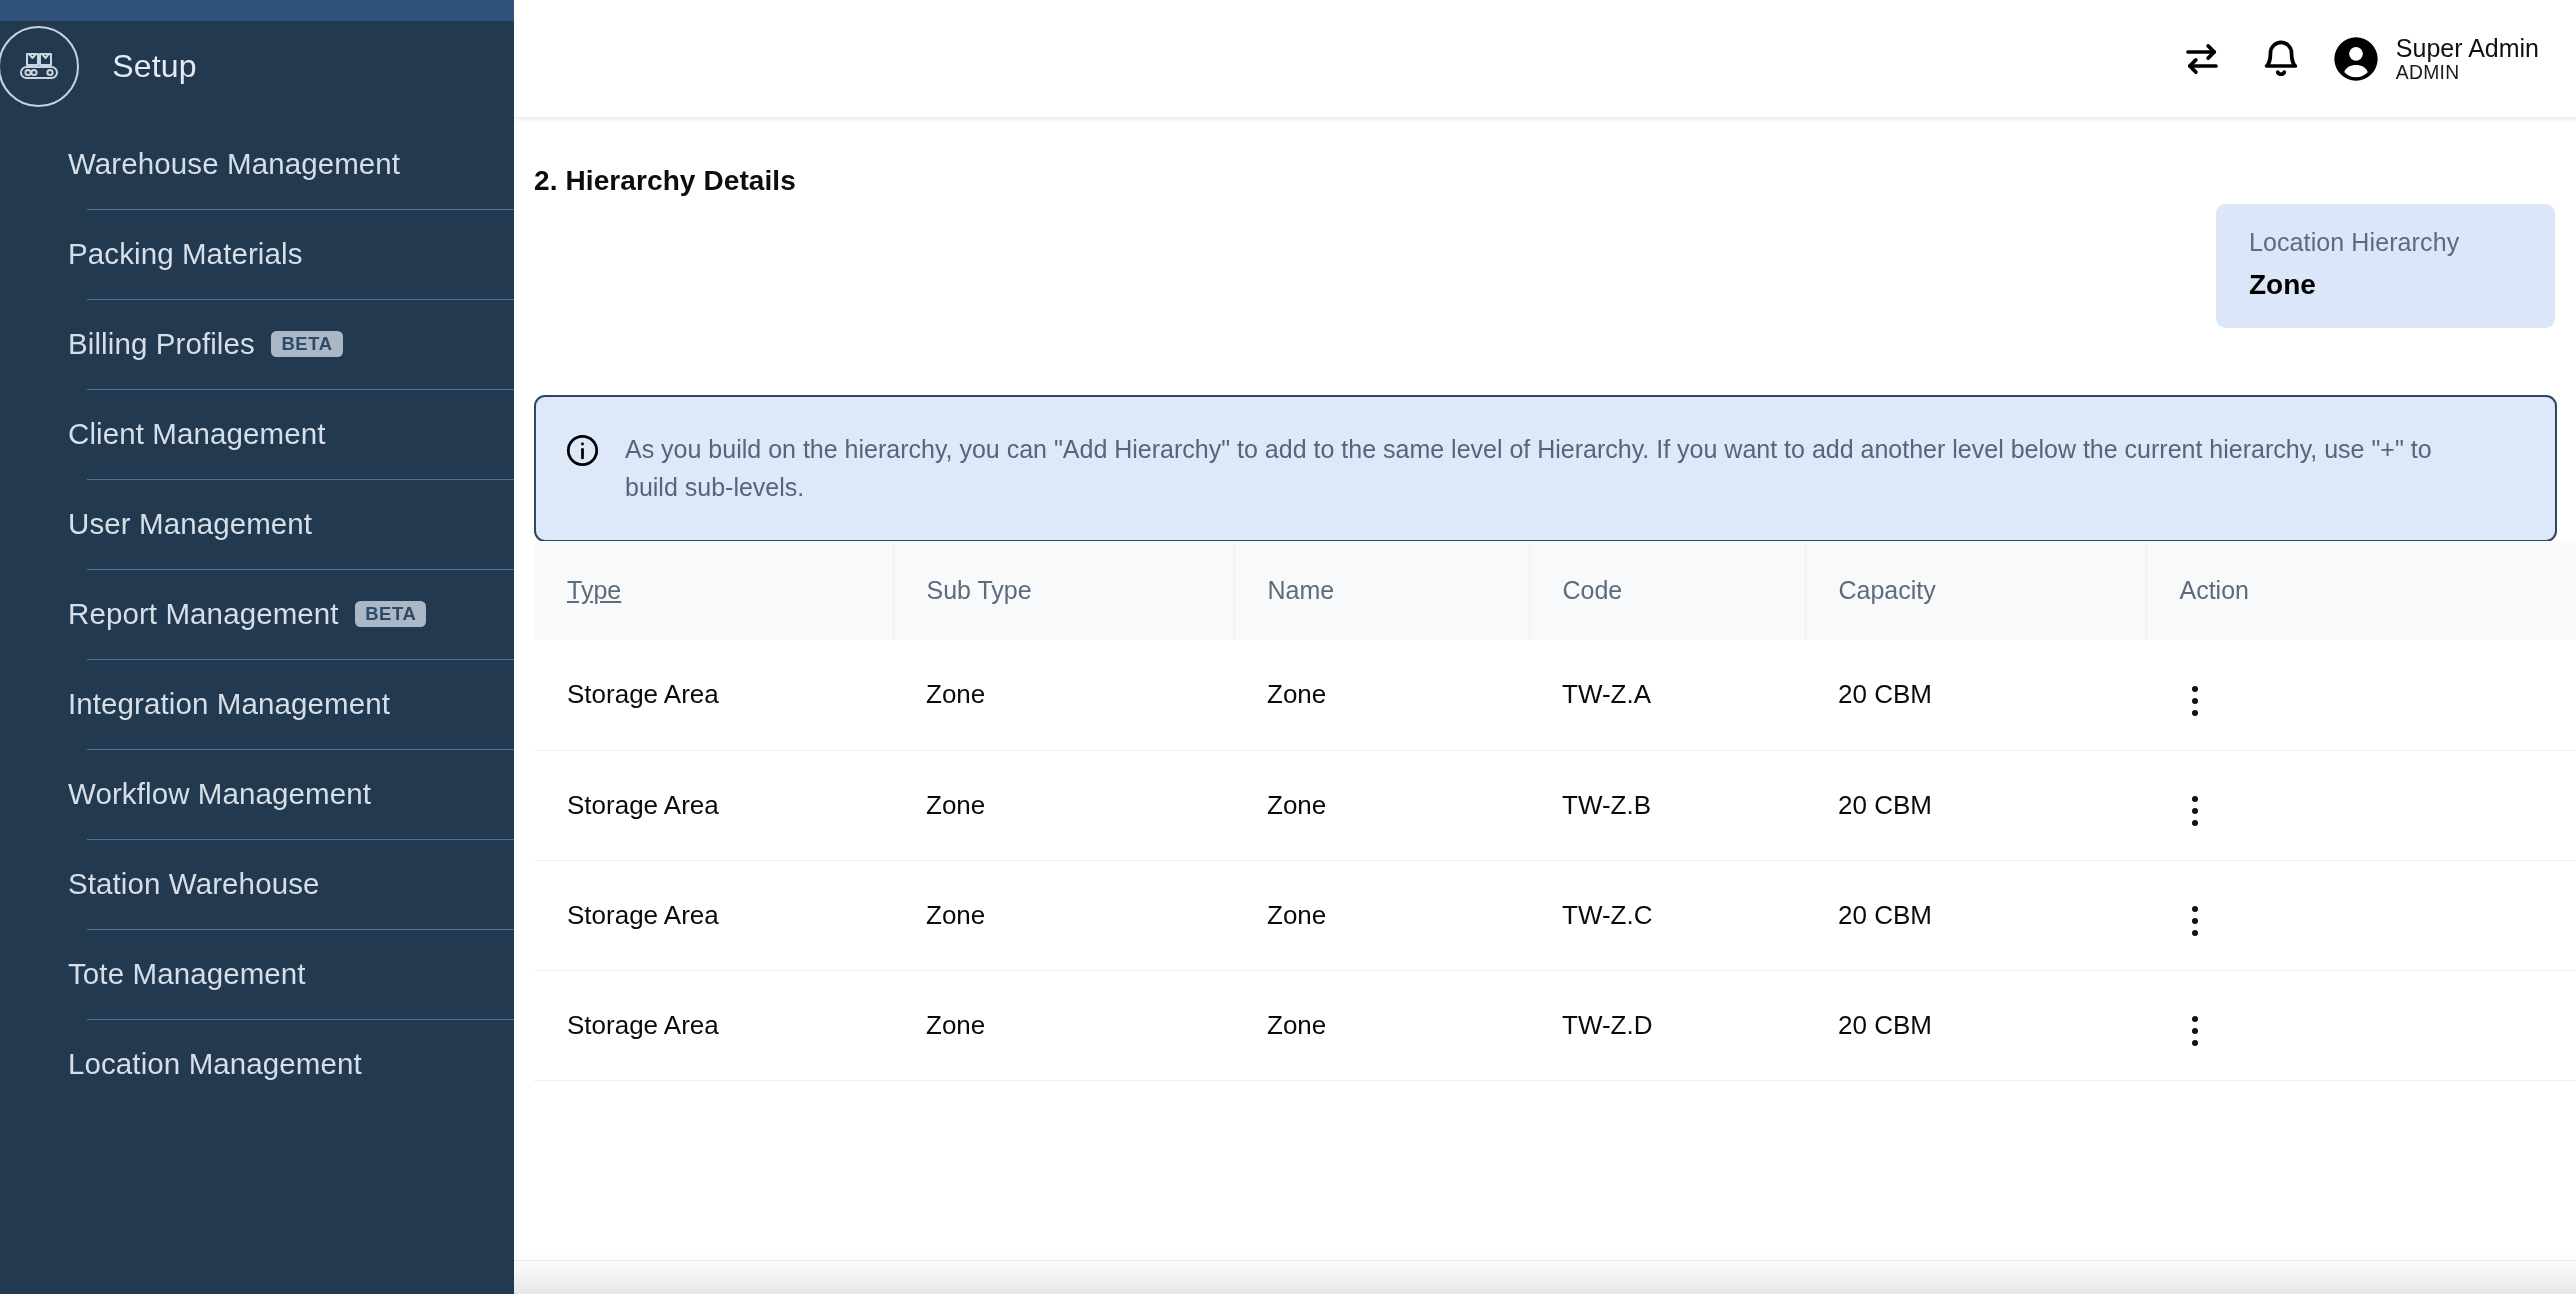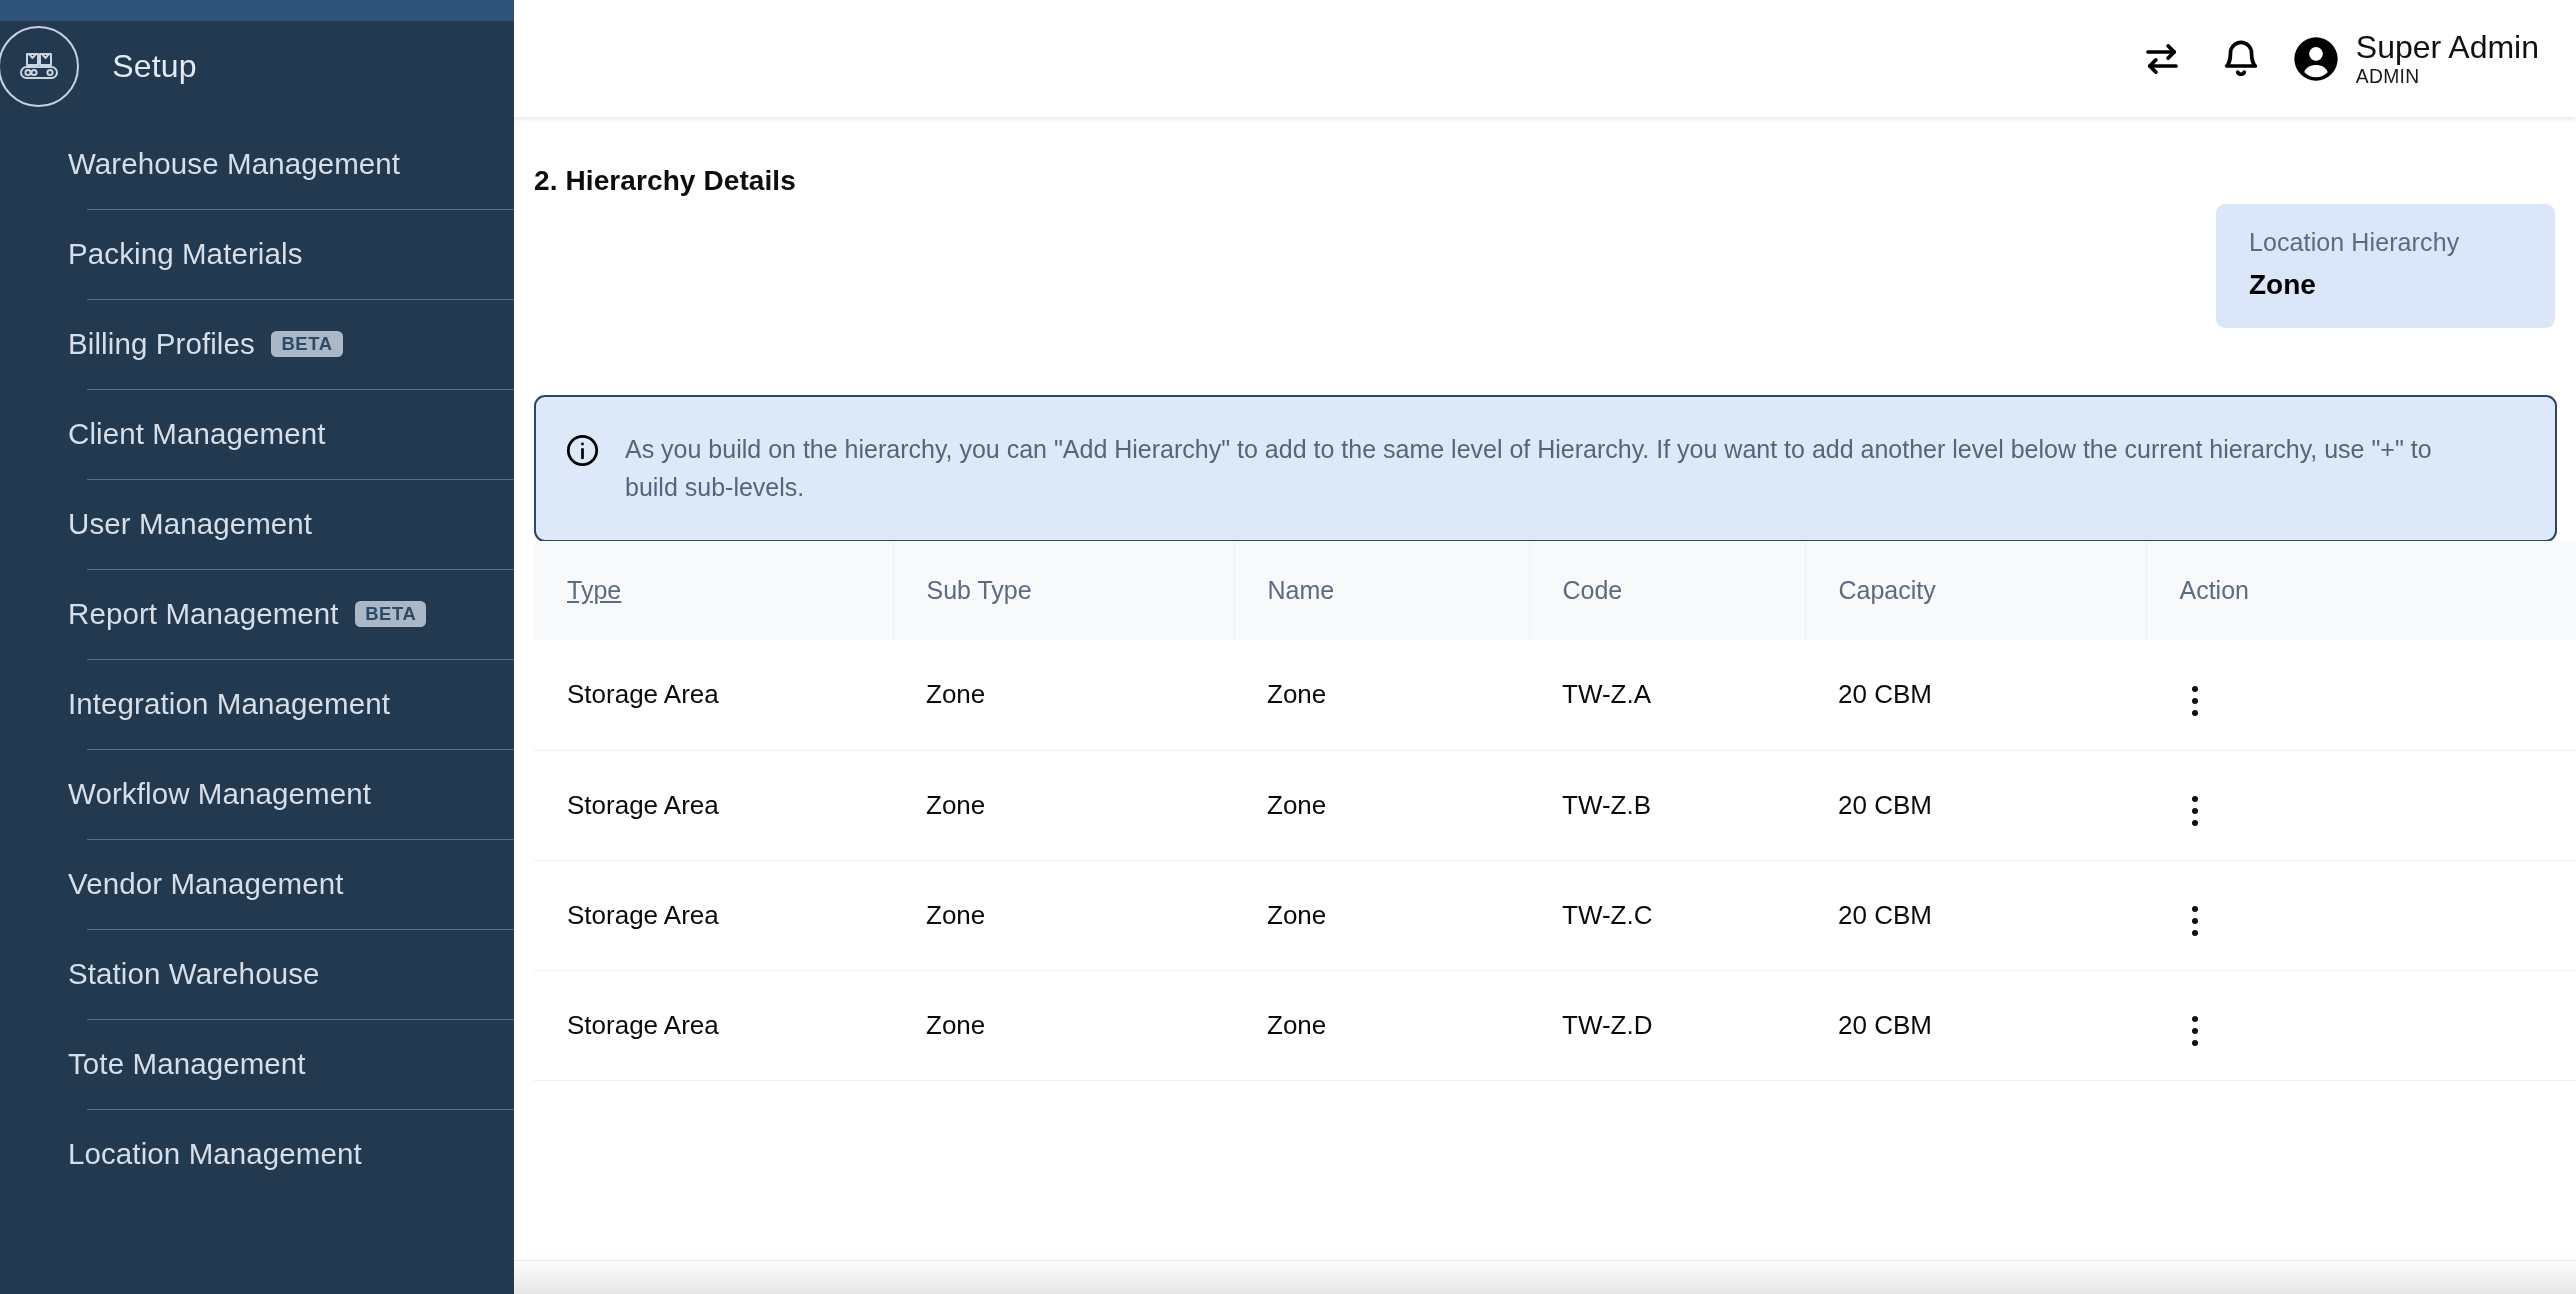--- a/index.html
+++ b/index.html
@@ -94,21 +94,21 @@
   .topbar-icons { display: flex; align-items: center; gap: 0; }
   .icon-btn {
     width: 79px; height: 79px;
     display: flex; align-items: center; justify-content: center;
     cursor: pointer; background: none; border: none;
   }
   .icon-btn svg { display: block; }
   .user-block { display: flex; align-items: center; margin-left: 11px; cursor: pointer; }
   .avatar-icon { width: 50px; height: 50px; display: block; flex: 0 0 50px; }
   .user-text { margin-left: 14.7px; line-height: 1.12; }
-  .user-name { font-size: 32px; color: #111111; font-weight: 400; white-space: nowrap; }
+  .user-name { font-size: 25px; color: #111111; font-weight: 400; white-space: nowrap; }
   .user-role { font-size: 19.3px; color: #1a1a1a; letter-spacing: 0.3px; }
 
   
   .content { padding: 16px; position: relative; height: calc(1294px - 117px); }
 
   .section-title {
     font-size: 28px; font-weight: 700; color: #0d0d0d;
     position: absolute; top: 48px; left: 20px;
     letter-spacing: 0.1px;
   }
@@ -235,23 +235,20 @@
         <span class="nav-label">Report Management</span>
         <span class="beta-badge">BETA</span>
       </div>
       <div class="nav-item">
         <span class="nav-label">Integration Management</span>
       </div>
       <div class="nav-item">
         <span class="nav-label">Workflow Management</span>
       </div>
       <div class="nav-item">
-        <span class="nav-label">Vendor Management</span>
-      </div>
-      <div class="nav-item">
         <span class="nav-label">Station Warehouse</span>
       </div>
       <div class="nav-item">
         <span class="nav-label">Tote Management</span>
       </div>
       <div class="nav-item">
         <span class="nav-label">Location Management</span>
       </div>
     </nav>
   </aside>

